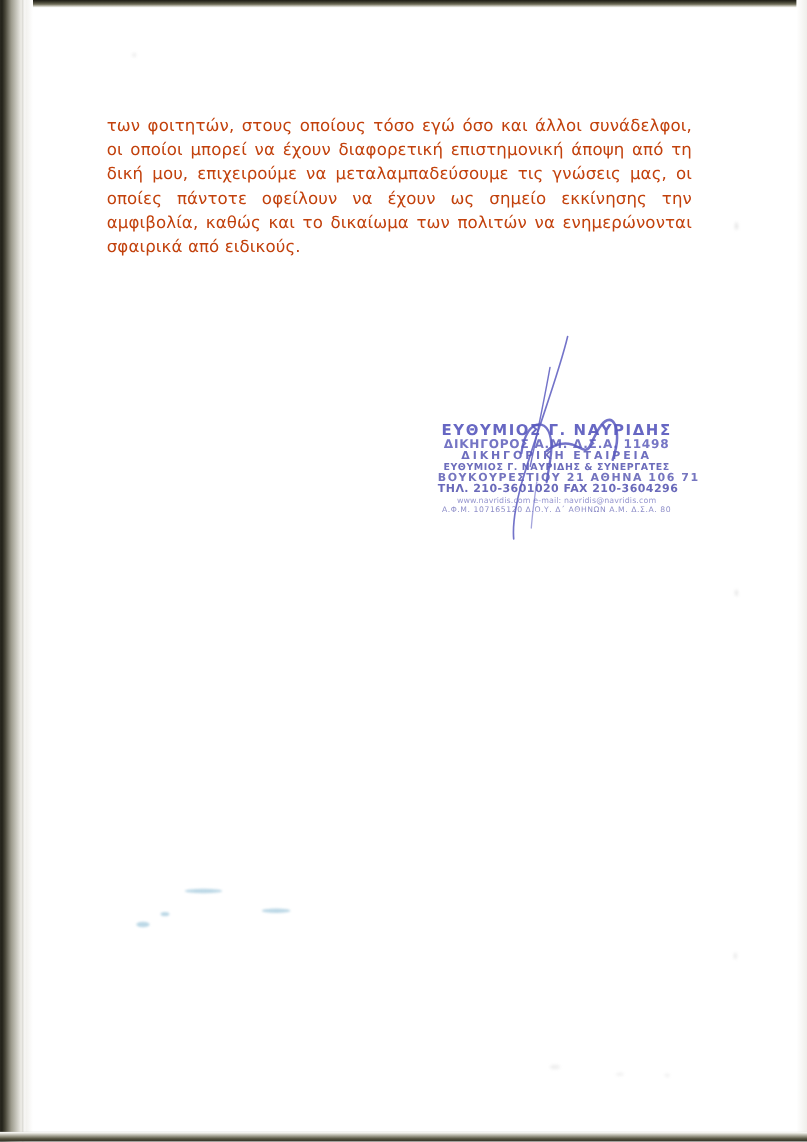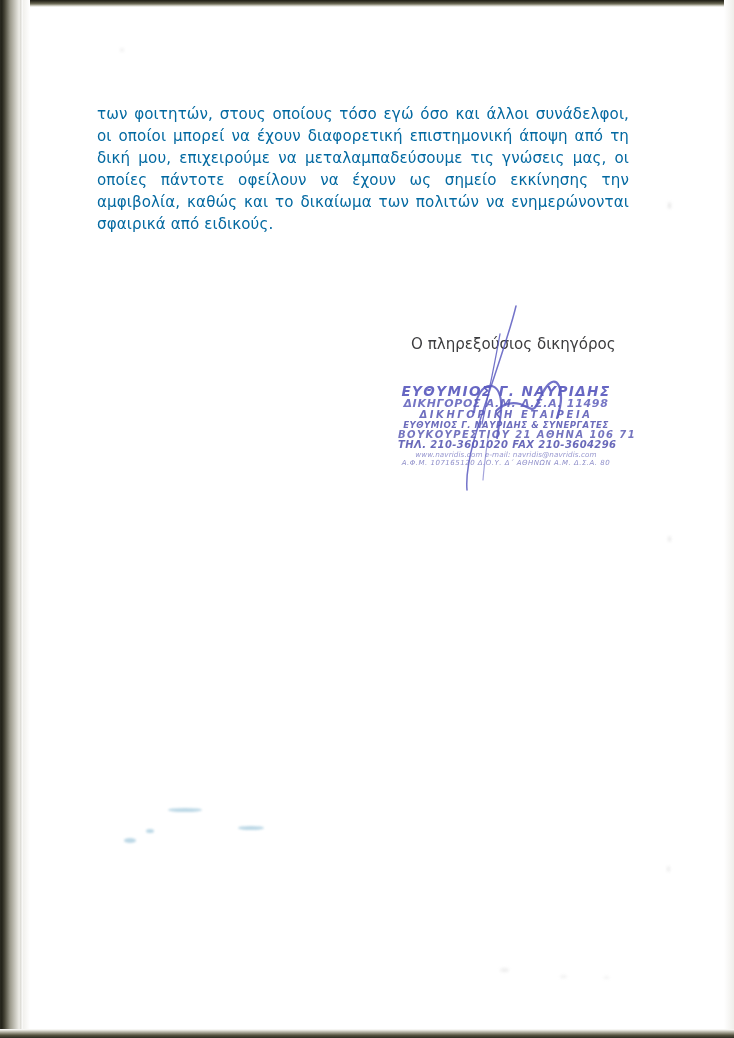--- a/index.html
+++ b/index.html
@@ -59,21 +59,21 @@
     top: 0; right: 0;
     width: 10px; height: 1038px;
     background: linear-gradient(to left, #efeeea 0%, #ffffff 100%);
   }
 
   
   .text-block {
     position: absolute;
     left: 97px;
     width: 532px;
-    color: #0369a1;
+    color: #c2410c;
     font-size: 15.1px;
     line-height: 22px;
     text-align: justify;
     text-justify: inter-word;
     letter-spacing: .1px;
   }
   #para1 { top: 88px; }
   #para2 { top: 198px; }
 
   
@@ -97,21 +97,20 @@
     color: #5f5fb8;
     font-family: "DejaVu Sans", "Liberation Sans", sans-serif;
     text-align: center;
     opacity: .92;
   }
   #stamp .s-line {
     display: block;
     white-space: nowrap;
     letter-spacing: .6px;
     transform-origin: left center;
-    font-style: italic;
   }
   .s1 {
     font-size: 13.6px;
     font-weight: bold;
     letter-spacing: 1.4px !important;
     line-height: 15px;
     color: #5b5bbe;
   }
   .s2 {
     font-size: 11px;
@@ -201,21 +200,20 @@
   <div class="edge-left"></div>
   <div class="edge-left-inner"></div>
   <div class="edge-right"></div>
   <div class="edge-bottom2"></div>
   <div class="edge-bottom"></div>
 
   <p id="para1" class="text-block">των  φοιτητών, στους οποίους τόσο εγώ όσο και άλλοι συνάδελφοι, οι οποίοι μπορεί να έχουν διαφορετική επιστημονική άποψη από τη δική μου, επιχειρούμε να μεταλαμπαδεύσουμε τις  γνώσεις μας,  οι οποίες πάντοτε οφείλουν να έχουν ως σημείο εκκίνησης την αμφιβολία, καθώς και το δικαίωμα των πολιτών να ενημερώνονται σφαιρικά από ειδικούς.</p>
 
 
 
-  <div id="attorney-line" class="closing">Ο πληρεξούσιος δικηγόρος</div>
 
   <div id="stamp">
     <span class="s-line s1">ΕΥΘΥΜΙΟΣ Γ. ΝΑΥΡΙΔΗΣ</span>
     <span class="s-line s2">ΔΙΚΗΓΟΡΟΣ Α.Μ. Δ.Σ.Α. 11498</span>
     <span class="s-line s3">ΔΙΚΗΓΟΡΙΚΗ ΕΤΑΙΡΕΙΑ</span>
     <span class="s-line s4">ΕΥΘΥΜΙΟΣ Γ. ΝΑΥΡΙΔΗΣ &amp; ΣΥΝΕΡΓΑΤΕΣ</span>
     <span class="s-line s5">ΒΟΥΚΟΥΡΕΣΤΙΟΥ 21  ΑΘΗΝΑ 106 71</span>
     <span class="s-line s6">ΤΗΛ. 210-3601020 FAX 210-3604296</span>
     <span class="s-line s7">www.navridis.com  e-mail: navridis@navridis.com</span>
     <span class="s-line s8">Α.Φ.Μ. 107165120 Δ.Ο.Υ. Δ΄ ΑΘΗΝΩΝ Α.Μ. Δ.Σ.Α. 80</span>

